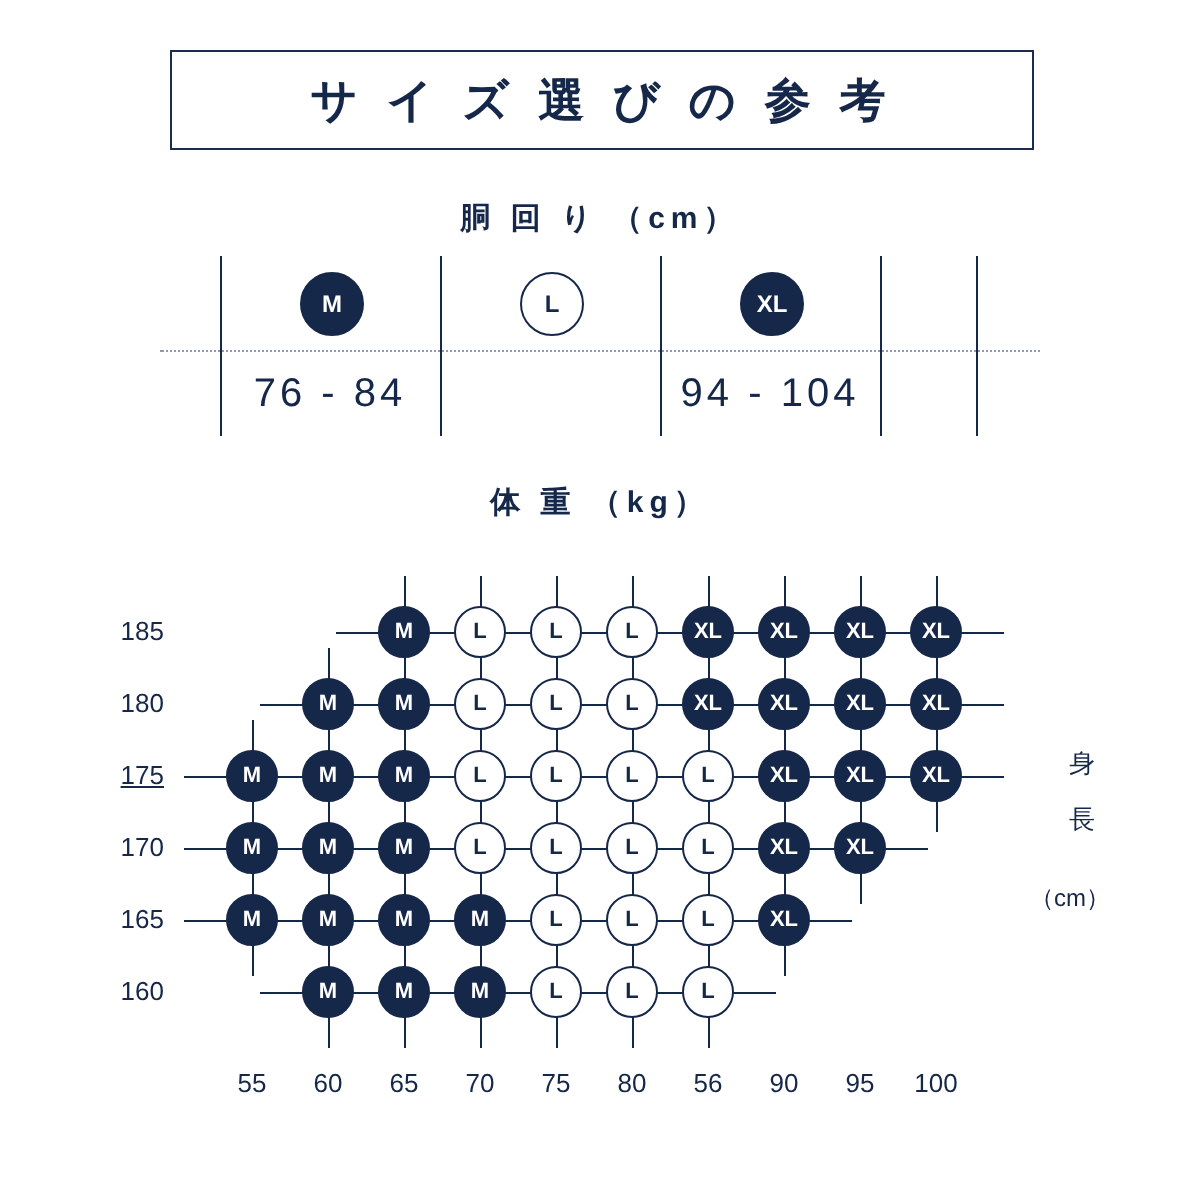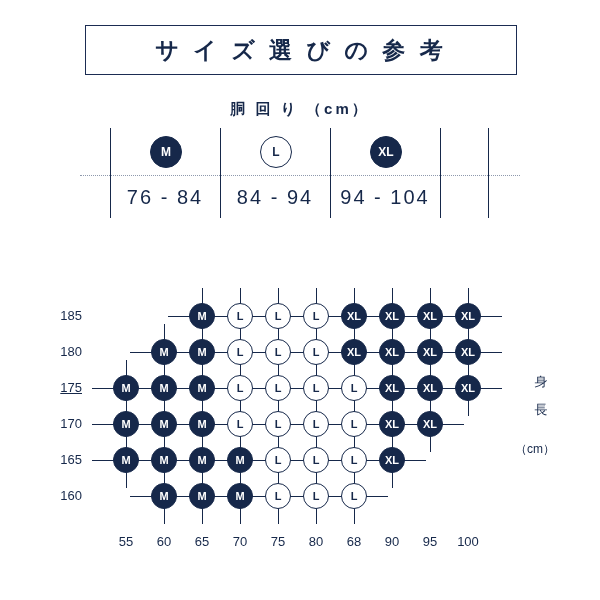--- a/index.html
+++ b/index.html
@@ -96,24 +96,24 @@
     <div class="vline" style="left:140px;"></div>
     <div class="vline" style="left:250px;"></div>
     <div class="vline" style="left:360px;"></div>
     <div class="vline" style="left:408px;"></div>
 
     <div class="badge fill" style="left:70px;">M</div>
     <div class="badge open" style="left:180px;">L</div>
     <div class="badge fill" style="left:290px;">XL</div>
 
     <div class="waist-val" style="left:30px;">76 - 84</div>
-    <div class="waist-val" style="left:140px;">84 - 94</div>
     <div class="waist-val" style="left:250px;">94 - 104</div>
   </div>
 
+  <div class="sec-head" id="weight-head">体 重 （kg）</div>
 
   <div class="matrix">
     <div id="grid-layer">
         <div class="grid-v" style="left: 126px; top: 92px; height: 128px;"></div>
         <div class="grid-v" style="left: 164px; top: 56px; height: 200px;"></div>
         <div class="grid-v" style="left: 202px; top: 20px; height: 236px;"></div>
         <div class="grid-v" style="left: 240px; top: 20px; height: 236px;"></div>
         <div class="grid-v" style="left: 278px; top: 20px; height: 236px;"></div>
         <div class="grid-v" style="left: 316px; top: 20px; height: 236px;"></div>
         <div class="grid-v" style="left: 354px; top: 20px; height: 236px;"></div>
@@ -187,21 +187,21 @@
         <div class="ylab" style="left: 48px; top: 184px;">165</div>
         <div class="ylab" style="left: 48px; top: 220px;">160</div>
       </div>
     <div id="xlabels">
         <div class="xlab" style="left: 109px; top: 266px;">55</div>
         <div class="xlab" style="left: 147px; top: 266px;">60</div>
         <div class="xlab" style="left: 185px; top: 266px;">65</div>
         <div class="xlab" style="left: 223px; top: 266px;">70</div>
         <div class="xlab" style="left: 261px; top: 266px;">75</div>
         <div class="xlab" style="left: 299px; top: 266px;">80</div>
-        <div class="xlab" style="left: 337px; top: 266px;">68</div>
+        <div class="xlab" style="left: 337px; top: 266px;">56</div>
         <div class="xlab" style="left: 375px; top: 266px;">90</div>
         <div class="xlab" style="left: 413px; top: 266px;">95</div>
         <div class="xlab" style="left: 451px; top: 266px;">100</div>
       </div>
 
     <div class="rlab" style="left:518px;top:105px;">身</div>
     <div class="rlab" style="left:518px;top:133px;">長</div>
     <div class="rlab" style="left:512px;top:161px;font-size:12px;margin-top:12px;">（cm）</div>
   </div>
 

